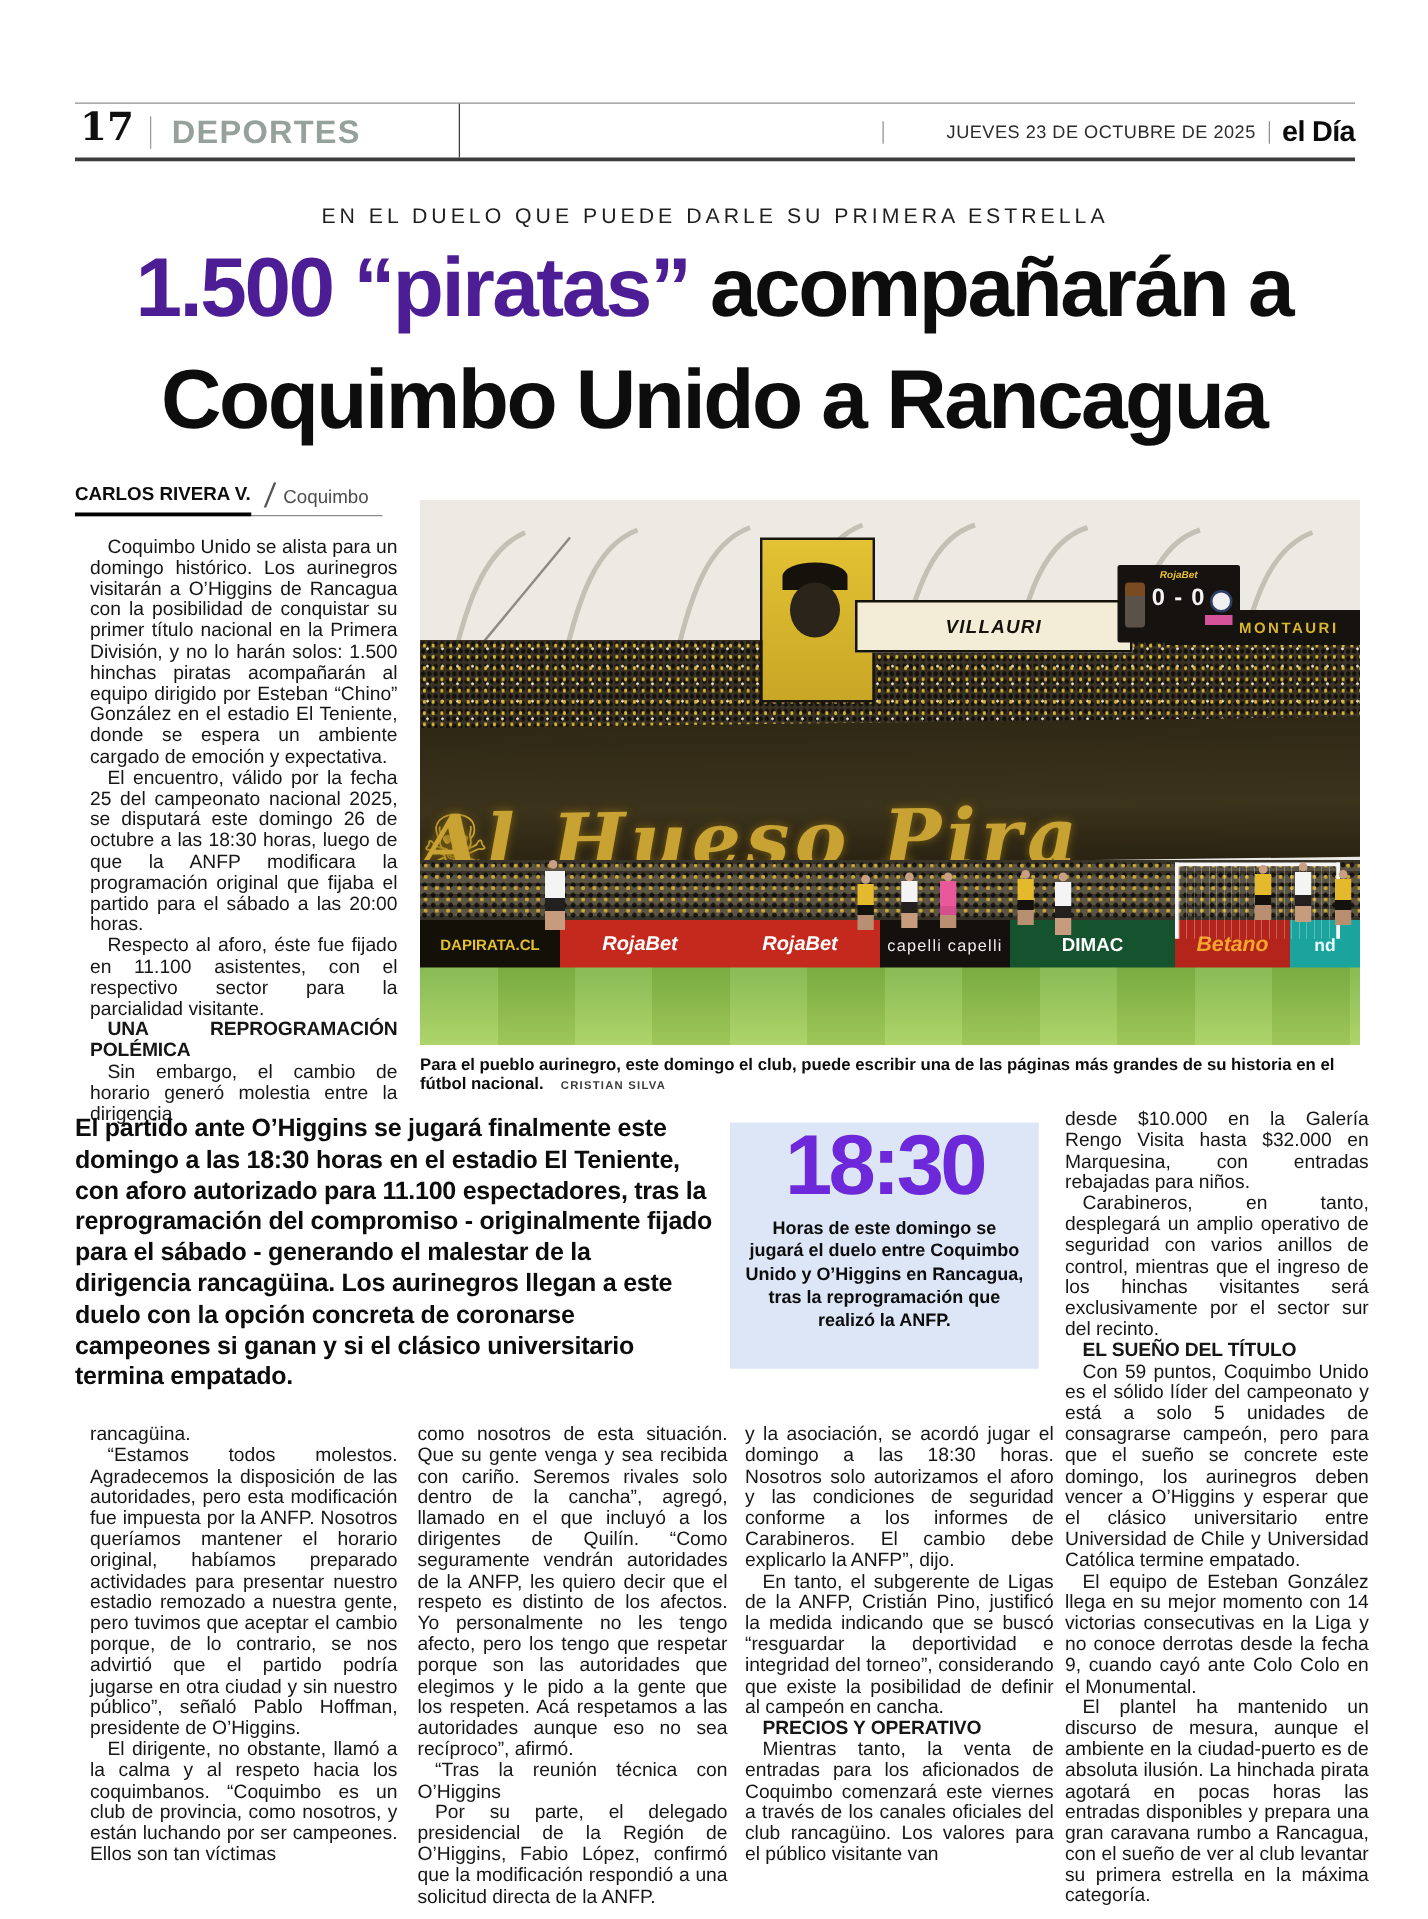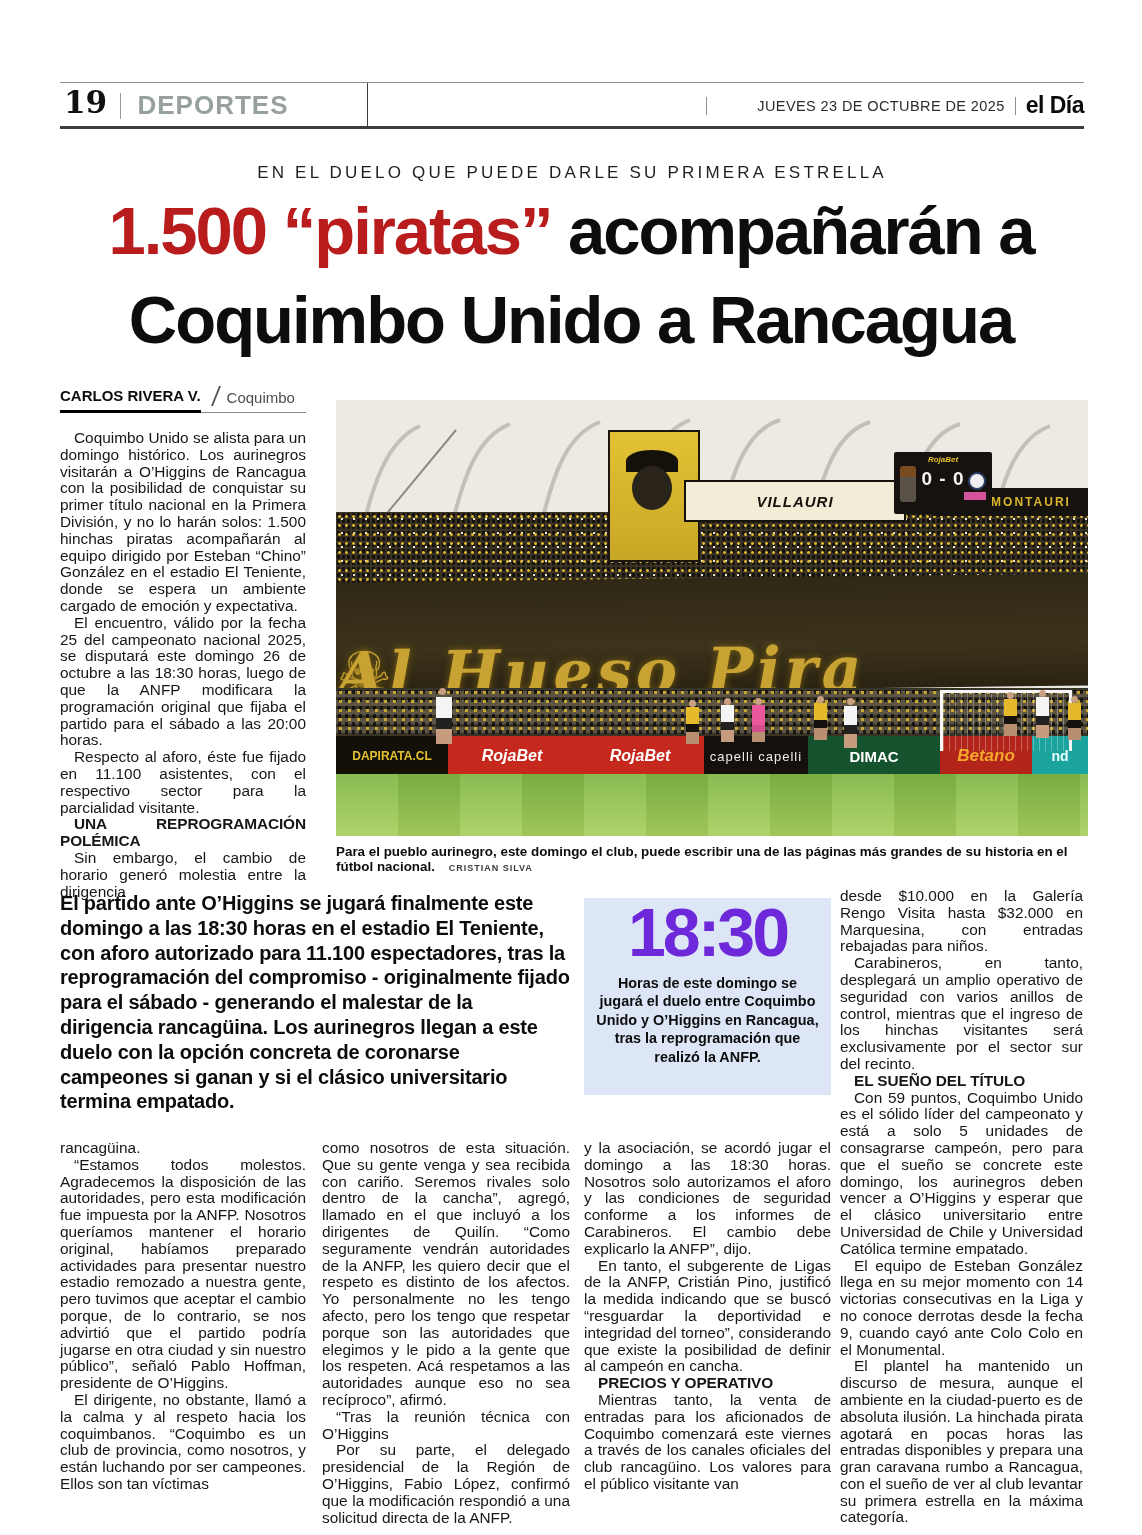--- a/index.html
+++ b/index.html
@@ -15,30 +15,30 @@
   .section-wrap{left:108px;top:90px;}
   .section-label{display:inline-block;vertical-align:middle;font-size:26px;font-weight:800;letter-spacing:1px;color:#97a19c;}
   .hdr-right{right:58px;top:92px;display:flex;align-items:center;gap:10px;}
   .hdr-date{font-size:14.5px;color:#2c2c2c;letter-spacing:.4px;margin-left:40px;}
   .hdr-masthead{font-size:23px;font-weight:800;letter-spacing:-.5px;color:#0b0b0b;}
   .vbar-s{width:1px;height:18px;background:#8f8f8f;}
 
   
   .kicker{left:60px;right:58px;top:163px;text-align:center;font-size:17px;letter-spacing:3.2px;color:#1f1f1f;font-weight:500;}
   .headline{left:40px;right:40px;top:186px;text-align:center;font-weight:800;font-size:67px;line-height:89px;letter-spacing:-2px;color:#0d0d0d;}
-  .headline .red{color:#b91c1c;}
+  .headline .red{color:#4c1d95;}
 
   
   .byline{left:60px;top:386px;width:246px;display:flex;align-items:flex-end;border-bottom:1px solid #8a8a8a;padding-bottom:6px;}
   .byline .author{font-size:15px;font-weight:800;color:#0d0d0d;border-bottom:3px solid #000;padding-bottom:6px;margin-bottom:-7px;}
   .byline .slash{width:2px;height:20px;background:#555;transform:skewX(-22deg);margin:0 10px 0 14px;}
   .byline .loc{font-size:15px;color:#4d4d4d;}
 
   
-  .col{position:absolute;width:246px;}
+  .col{position:absolute;width:246px;margin-left:12px;}
   .col p{margin:0;font-size:15.4px;line-height:16.8px;text-align:justify;text-indent:14px;color:#161616;}
   .col p.ni{text-indent:0;}
   .subhead{font-size:16px;font-weight:800;letter-spacing:-.1px;color:#0d0d0d;margin:16px 0 9px;text-indent:0;}
   .c-left{left:60px;top:430px;}
   .c1{left:60px;top:1140px;}
   .c2{left:322px;top:1140px;width:248px;}
   .c3{left:584px;top:1140px;width:247px;}
   .c4{left:840px;top:888px;width:243px;}
 
   
@@ -102,21 +102,21 @@
   
   .caption{left:336px;top:844px;width:752px;font-size:13.4px;font-weight:800;color:#0d0d0d;}
   .caption .credit{font-size:9px;font-weight:700;letter-spacing:1px;color:#3a3a3a;margin-left:10px;}
 </style>
 </head>
 <body>
 
 <div class="abs rule-thin"></div>
 <div class="abs rule-thick"></div>
 <div class="abs hdr-vdiv"></div>
-<div class="abs page-num">19</div>
+<div class="abs page-num">17</div>
 <div class="abs section-wrap">
   <span class="hdr-bar"></span>
   <span class="section-label">DEPORTES</span>
 </div>
 <div class="abs hdr-right">
   <span class="vbar-s"></span>
   <span class="hdr-date">JUEVES 23 DE OCTUBRE DE 2025</span>
   <span class="vbar-s"></span>
   <span class="hdr-masthead">el Día</span>
 </div>

